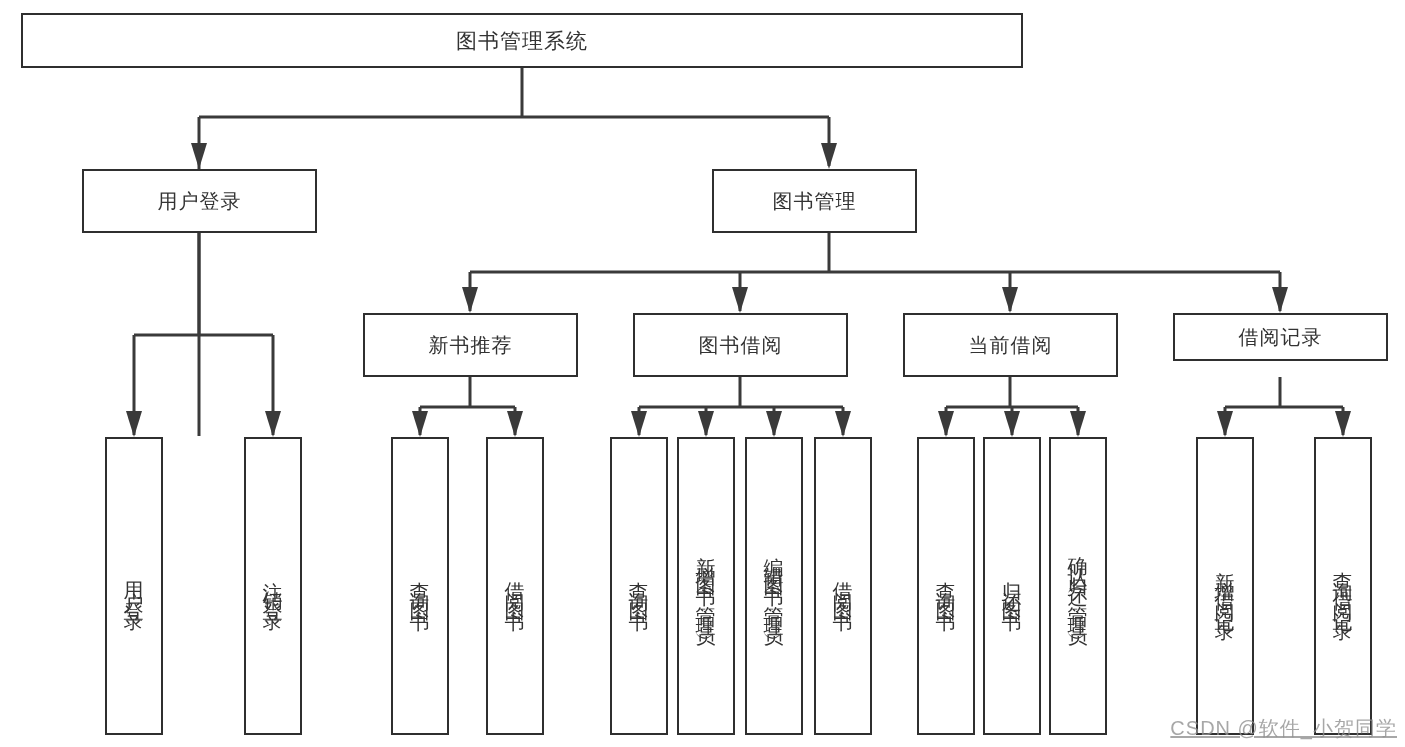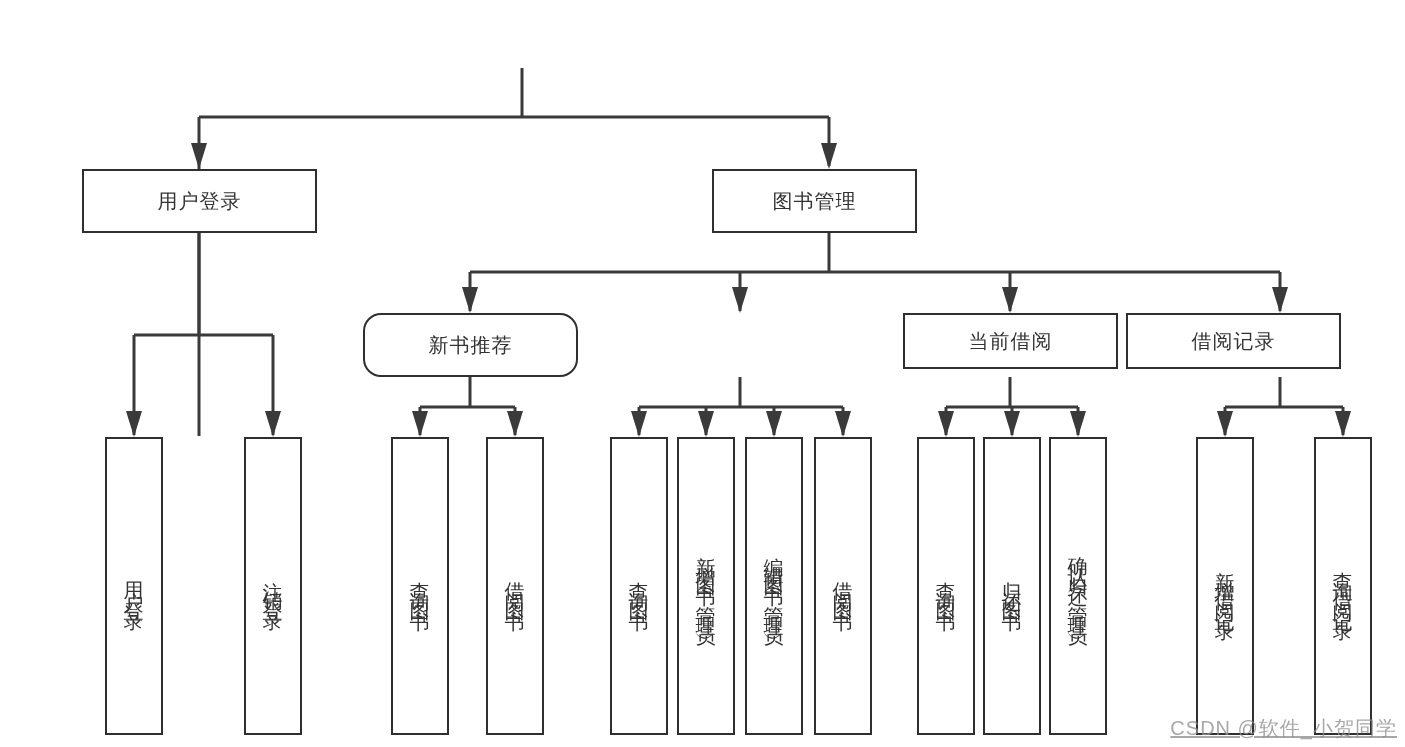--- a/index.html
+++ b/index.html
@@ -92,35 +92,41 @@
       <polygon points="766,411 782,411 774,437"></polygon>
       <polygon points="835,411 851,411 843,437"></polygon>
       <polygon points="938,411 954,411 946,437"></polygon>
       <polygon points="1004,411 1020,411 1012,437"></polygon>
       <polygon points="1070,411 1086,411 1078,437"></polygon>
       <polygon points="1217,411 1233,411 1225,437"></polygon>
       <polygon points="1335,411 1351,411 1343,437"></polygon>
     </g>
   </svg>
 
+  <div class="box root-box" style="left:21px;top:13px;width:1002px;height:55px;">
+    <span class="hlabel">图书管理系统</span>
+  </div>
 
   <div class="box" style="left:82px;top:169px;width:235px;height:64px;">
     <span class="hlabel">用户登录</span>
   </div>
   <div class="box" style="left:712px;top:169px;width:205px;height:64px;">
     <span class="hlabel">图书管理</span>
   </div>
 
-  <div class="box" style="left:363px;top:313px;width:215px;height:64px;border-radius:18px;">
+  <div class="box" style="left:363px;top:313px;width:215px;height:64px;">
     <span class="hlabel">新书推荐</span>
   </div>
-  <div class="box" style="left:903px;top:313px;width:215px;height:56px;">
+  <div class="box" style="left:633px;top:313px;width:215px;height:64px;">
+    <span class="hlabel">图书借阅</span>
+  </div>
+  <div class="box" style="left:903px;top:313px;width:215px;height:64px;">
     <span class="hlabel">当前借阅</span>
   </div>
-  <div class="box" style="left:1126px;top:313px;width:215px;height:56px;">
+  <div class="box" style="left:1173px;top:313px;width:215px;height:48px;">
     <span class="hlabel">借阅记录</span>
   </div>
 
   <div class="box" style="left:105px;top:437px;width:58px;height:298px;">
     <span class="vtext">用户登录</span>
   </div>
   <div class="box" style="left:244px;top:437px;width:58px;height:298px;">
     <span class="vtext">注销登录</span>
   </div>
 

